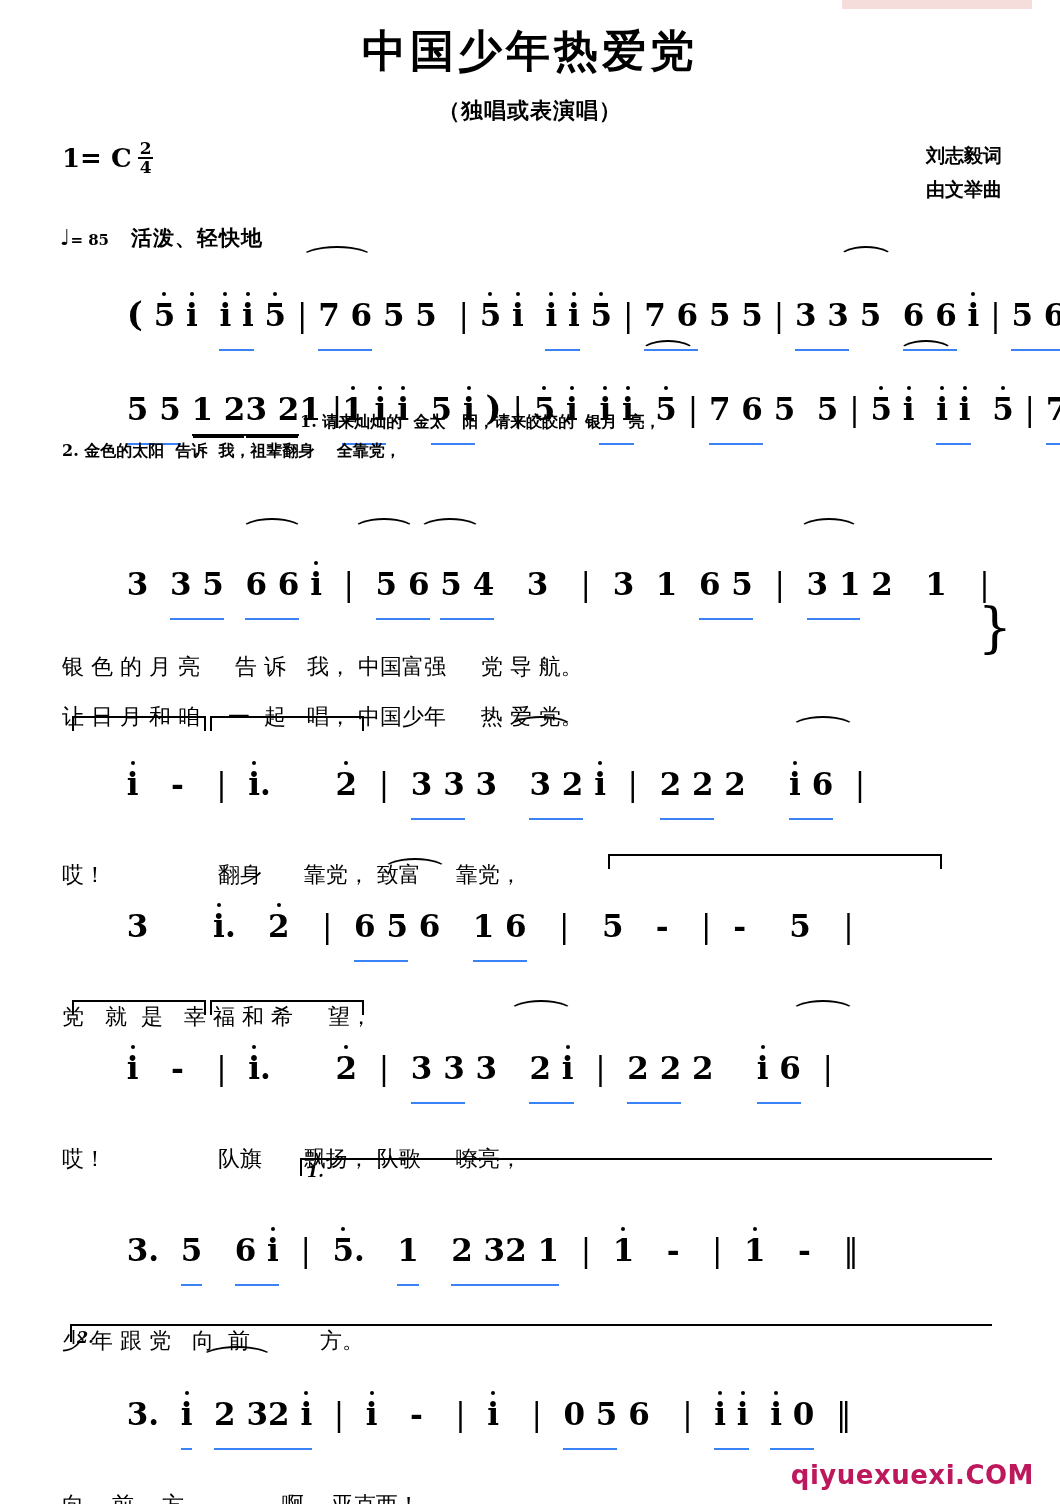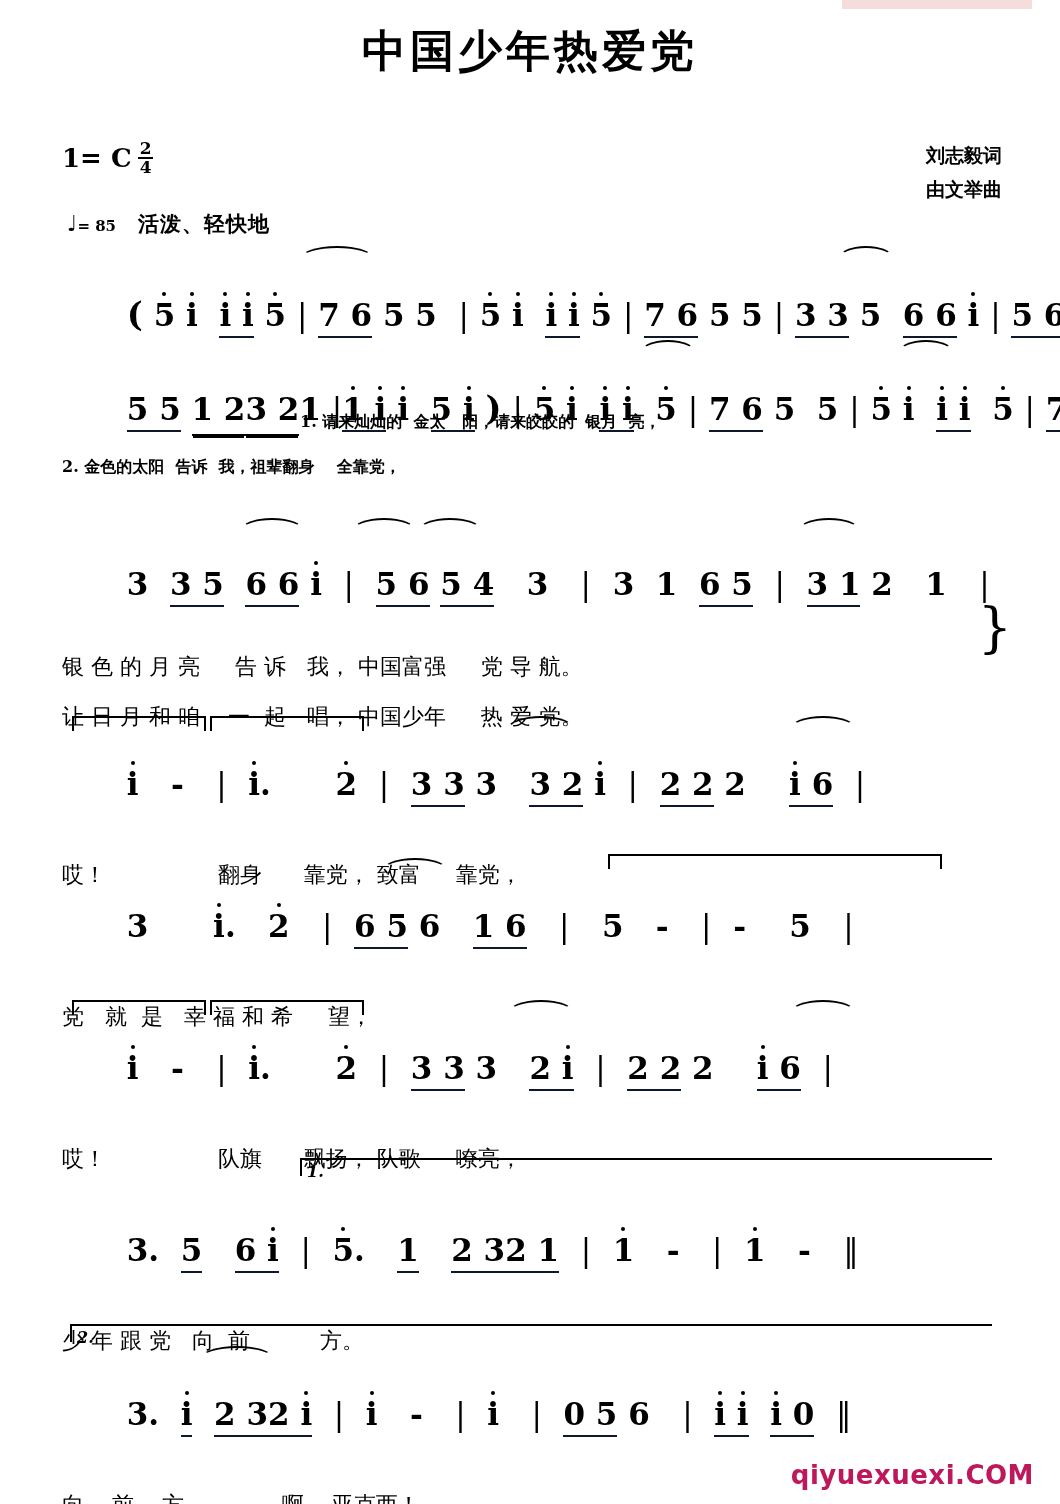--- a/index.html
+++ b/index.html
@@ -38,23 +38,23 @@
   .timesig .num{display:block;border-bottom:2px solid #000;padding:0 2px;font-weight:bold;font-size:17px;}
   .timesig .den{display:block;padding:0 2px;font-weight:bold;font-size:17px;}
 
   .credits{
     position:absolute;top:138px;right:58px;text-align:left;
     font-family:"DejaVu Serif","Liberation Serif",serif;
     font-weight:bold;font-size:19px;line-height:34px;
   }
 
   .tempo{
-    position:absolute;top:210px;left:60px;
-    font-family:"DejaVu Serif","Liberation Serif",serif;
-    font-weight:bold;font-size:19px;margin-left:7px;
+    position:absolute;top:224px;left:60px;
+    font-family:"DejaVu Serif","Liberation Serif",serif;
+    font-weight:bold;font-size:19px;
   }
   .tempo .note{font-size:22px;}
   .tempo .bpm{font-size:15px;}
   .tempo .style{margin-left:22px;font-size:21px;letter-spacing:1px;}
 
   
   .system{position:absolute;left:0;width:1060px;}
   .notes{
     position:relative;
     font-family:"DejaVu Serif","Liberation Serif",serif;
@@ -69,21 +69,21 @@
     font-size:22px;
     white-space:pre;
     padding-left:62px;
     letter-spacing:0px;
   }
   .lyrics.small{font-size:16px;font-weight:bold;}
 
   .paren{font-size:34px;}
 
   
-  .u1{border-bottom:2px solid #0f172a;padding-bottom:3px;}
+  .u1{border-bottom:2px solid #3b82f6;padding-bottom:16px;}
   .u2{border-bottom:2px solid #000;padding-bottom:7px;box-shadow:0 3px 0 -1px #000;}
 
   
   .hi{position:relative;}
   .hi::before{
     content:"";position:absolute;left:50%;top:-5px;margin-left:-2px;
     width:4px;height:4px;border-radius:50%;background:#000;
   }
 
   .bar{font-weight:normal;font-size:31px;}
@@ -119,20 +119,21 @@
   }
 </style>
 </head>
 <body>
 
 <div class="sheet">
 
   <div class="wm-top"></div>
 
   <div class="title">中国少年热爱党</div>
+  <div class="subtitle">（独唱或表演唱）</div>
 
   <div class="key-sig">
     <span>1= C</span><span class="timesig"><span class="num">2</span><span class="den">4</span></span>
   </div>
 
   <div class="credits">
     <div>刘志毅词</div>
     <div>由文举曲</div>
   </div>
 
@@ -151,21 +152,21 @@
   <div class="system" style="top:352px;">
     <div class="notes">
       <span class="u1">5 5</span> <span class="u2">1 2</span><span class="u2">3 2</span>1 <span class="bar">|</span><span class="u1"><span class="hi">1</span> <span class="hi">i</span></span> <span class="hi">i</span>  <span class="u1">5 <span class="hi">i</span></span> <span class="paren">)</span> <span class="bar">|</span> <span class="hi">5</span> <span class="hi">i</span>  <span class="u1"><span class="hi">i</span> <span class="hi">i</span></span>  <span class="hi">5</span> <span class="bar">|</span> <span class="u1">7 6</span> 5  5 <span class="bar">|</span> <span class="hi">5</span> <span class="hi">i</span>  <span class="u1"><span class="hi">i</span> <span class="hi">i</span></span>  <span class="hi">5</span> <span class="bar">|</span> <span class="u1">7 6</span> 5  5 
     </div>
     <div class="slur" style="left:640px;top:-12px;width:52px;"></div>
     <div class="slur" style="left:898px;top:-12px;width:52px;"></div>
   </div>
 
   <div class="system" style="top:412px;">
     <div class="lyrics small" style="padding-left:300px;">1. 请来灿灿的  金太   阳，请来皎皎的  银月  亮，</div>
-    <div class="lyrics small" style="margin-top:24px;">2. 金色的太阳  告诉  我，祖辈翻身    全靠党，</div>
+    <div class="lyrics small" style="margin-top:8px;">2. 金色的太阳  告诉  我，祖辈翻身    全靠党，</div>
   </div>
 
   <div class="system" style="top:530px;">
     <div class="notes">
       3  <span class="u1">3 5</span>  <span class="u1">6 6</span> <span class="hi">i</span>  <span class="bar">|</span>  <span class="u1">5 6</span> <span class="u1">5 4</span>   3   <span class="bar">|</span>  3  1  <span class="u1">6 5</span>  <span class="bar">|</span>  <span class="u1">3 1</span> 2   1   <span class="bar">|</span>
     </div>
     <div class="slur" style="left:240px;top:-12px;width:60px;"></div>
     <div class="slur" style="left:352px;top:-12px;width:60px;"></div>
     <div class="slur" style="left:418px;top:-12px;width:60px;"></div>
     <div class="slur" style="left:798px;top:-12px;width:58px;"></div>

